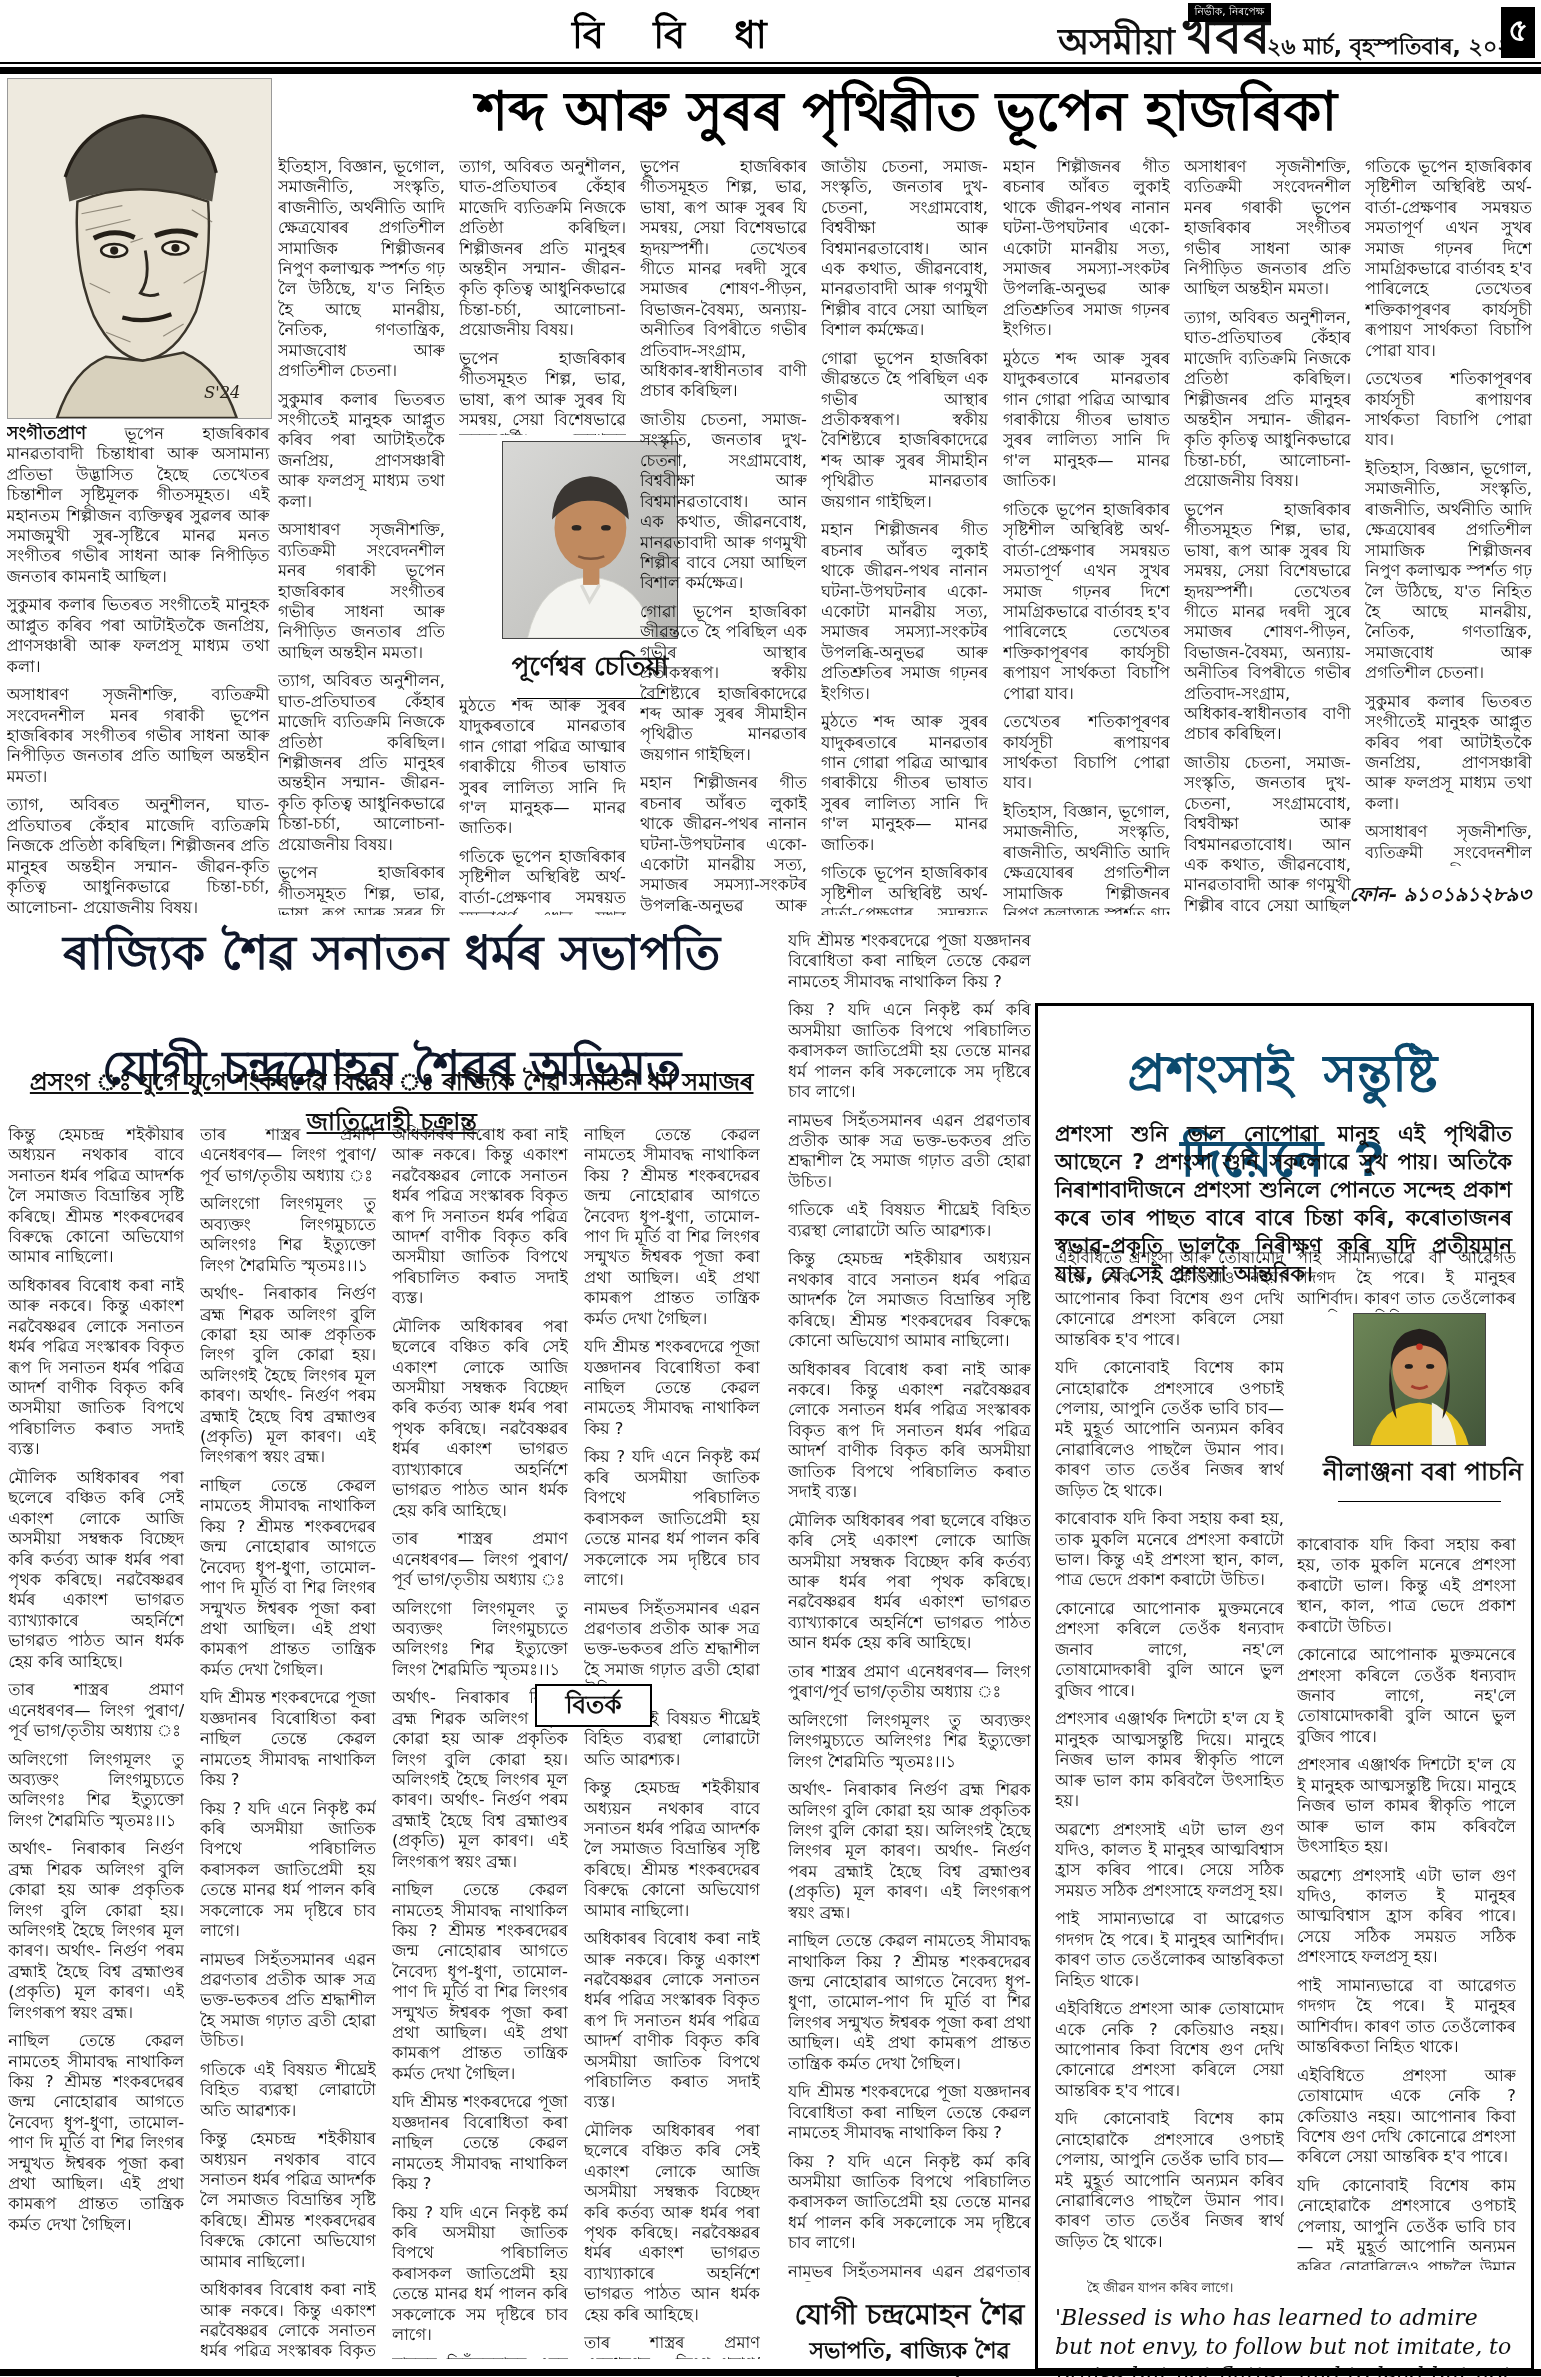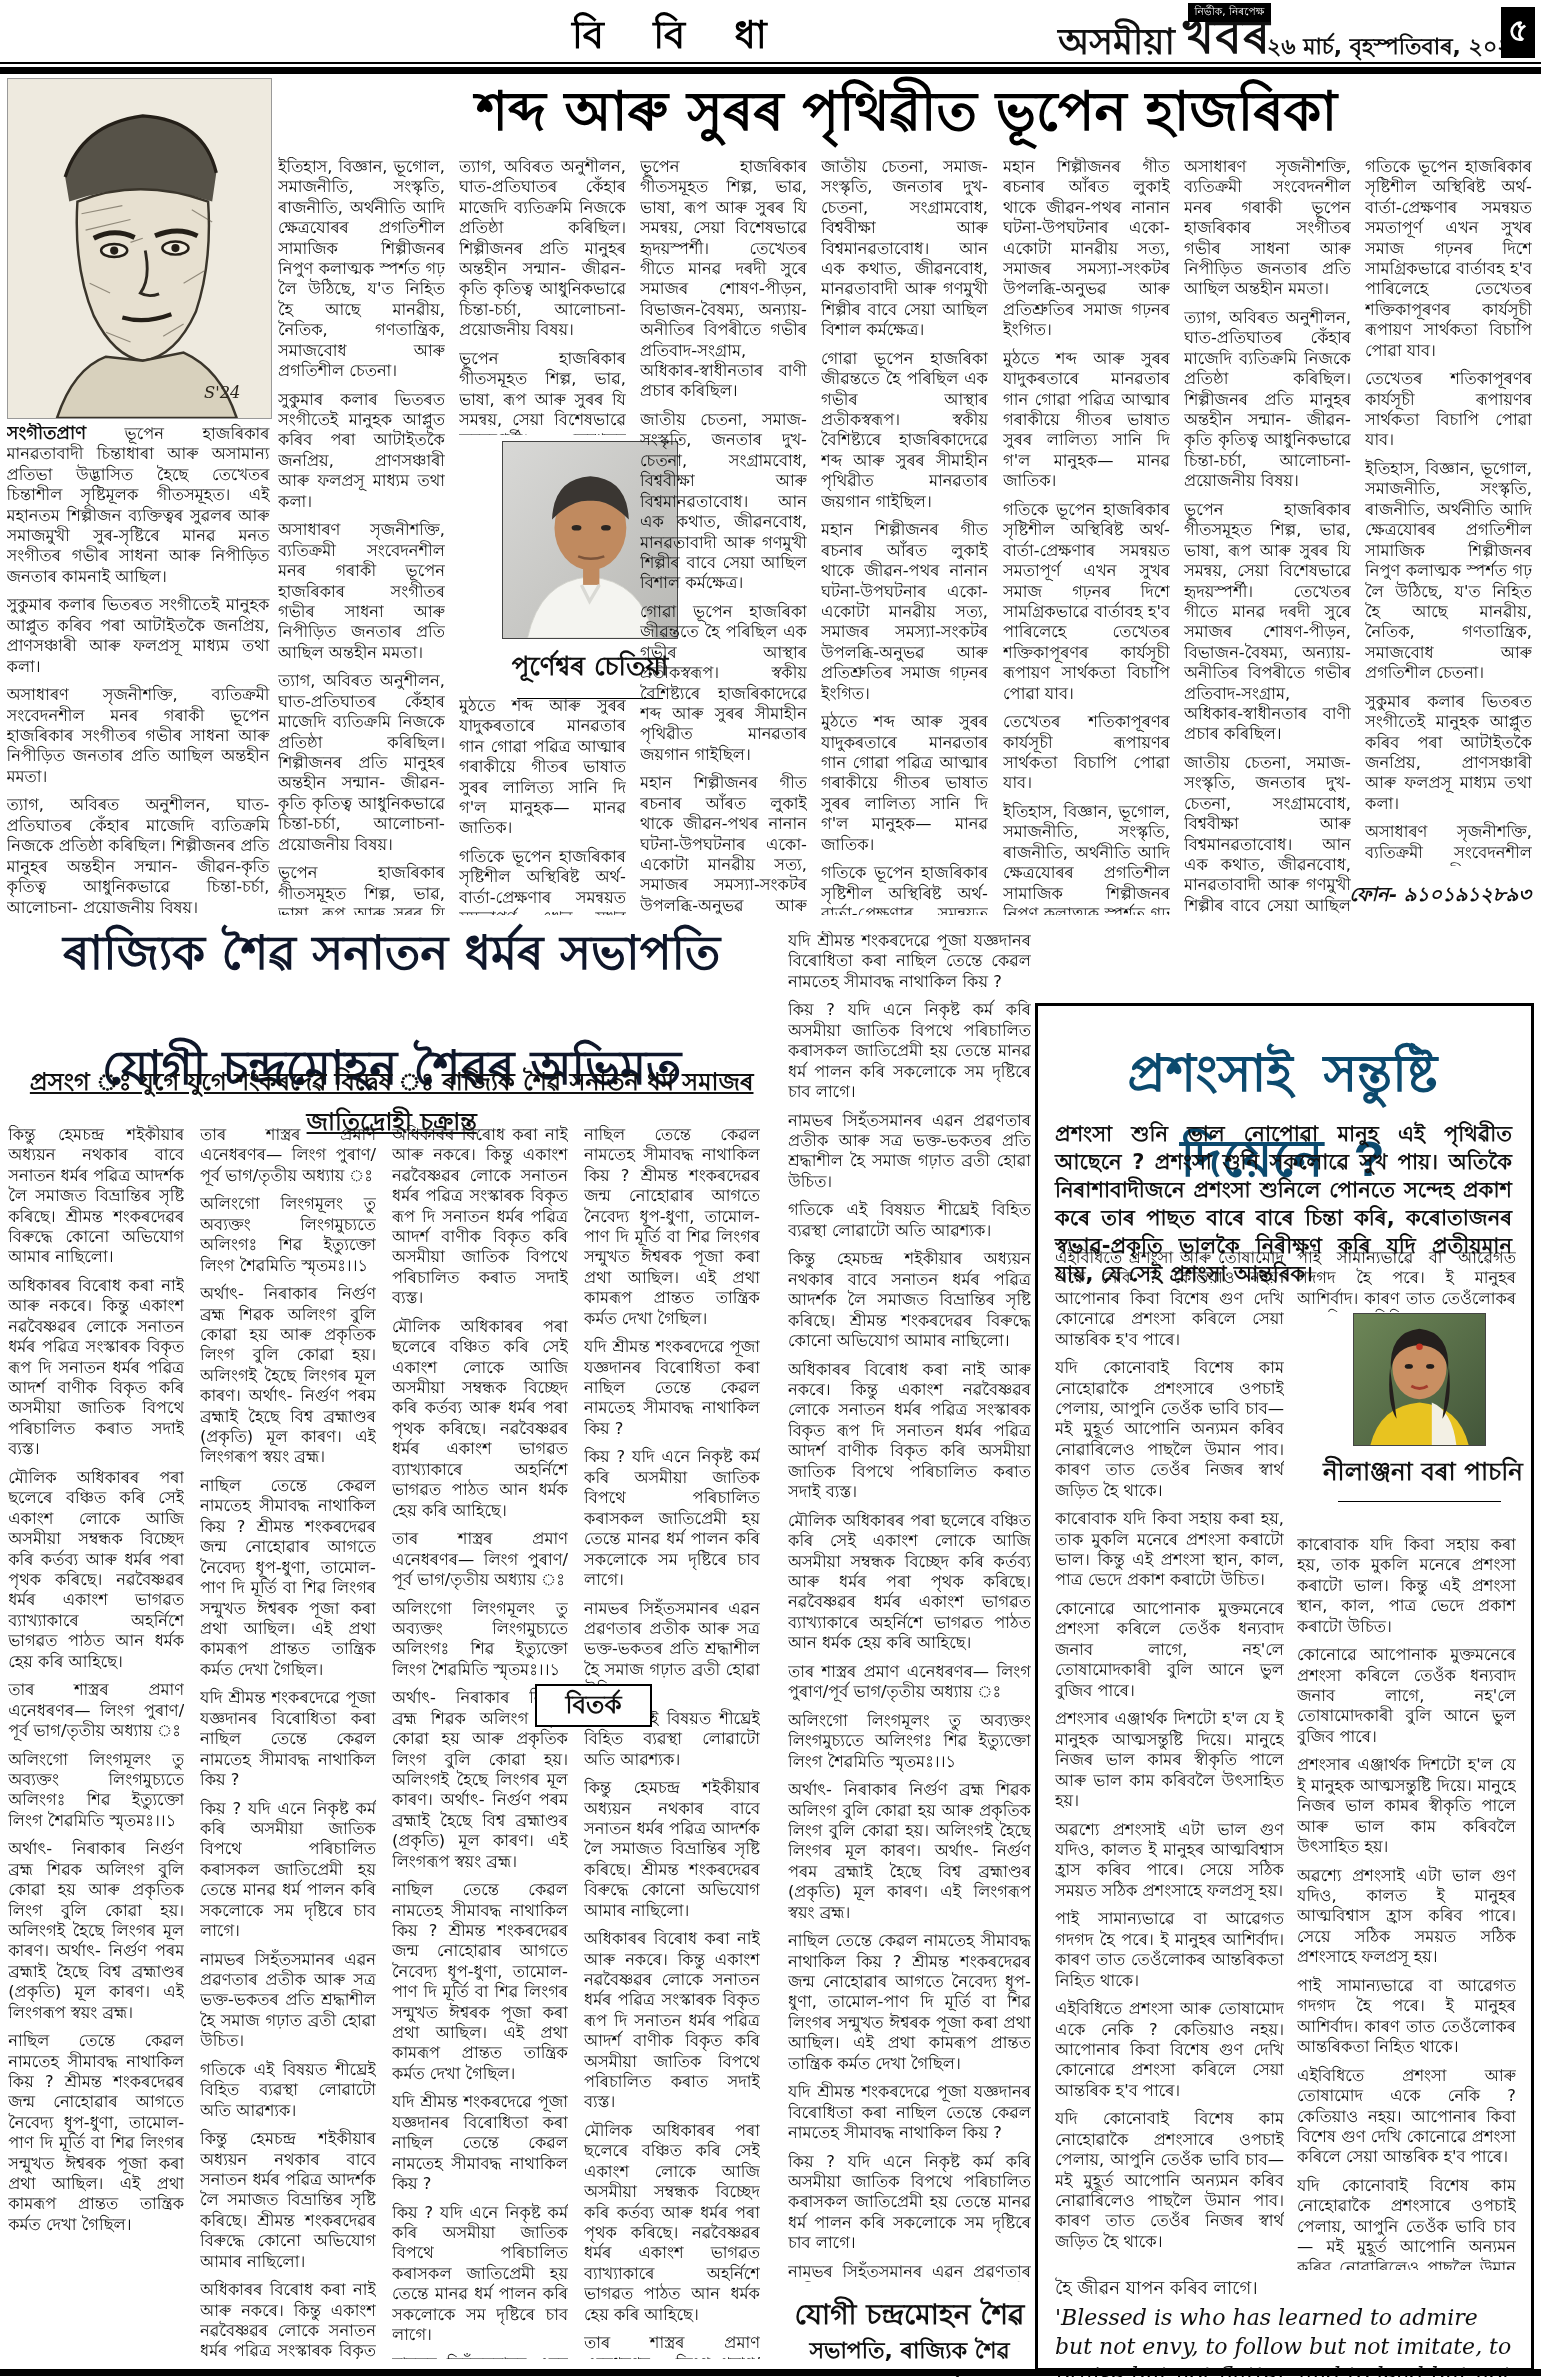--- a/index.html
+++ b/index.html
@@ -28,21 +28,21 @@
   figure{margin:0;}
   .inset-fig{text-align:center;}
   .inset-fig .ph-frame{border:0.8px solid #444;display:block;}
   .fig-name{font-family:"DejaVu Serif",serif;font-weight:bold;font-size:26px;margin-top:6.5px;white-space:nowrap;}
   .fig-rule{height:1.6px;background:#000;margin:8.2px 14.7px 0 14.7px;}
   .phone{font-family:"DejaVu Serif",serif;font-style:italic;font-size:19.6px;text-align:right;font-weight:bold;}
   .debate-box{border:2.4px solid #000;background:#fff;display:flex;align-items:center;justify-content:center;font-size:24.5px;font-weight:bold;font-family:"DejaVu Serif",serif;}
   .sig-name{font-family:"DejaVu Serif",serif;font-weight:bold;font-size:28px;text-align:center;}
   .sig-title{font-size:22px;font-weight:bold;text-align:center;margin-top:4.9px;}
   .a3-box{border:3.3px solid #000;background:#fff;}
-  .closing-line{font-size:18px;line-height:25px;}
+  .closing-line{font-size:13px;line-height:25px;margin-left:32px;}
   .quote-en{font-family:"DejaVu Serif",serif;font-style:italic;font-size:22px;line-height:29px;margin-top:3.3px;}
   .portrait-box{background:#eeeadf;border:0.8px solid #999;}
 </style>
 </head>
 <body>
 
 <div class="abs section-title" style="left:572px;top:4.9px;">বি বি ধা</div>
 
 <div class="abs masthead" style="left:1058px;top:16.3px;">
   <span class="mast-w1">অসমীয়া</span>

